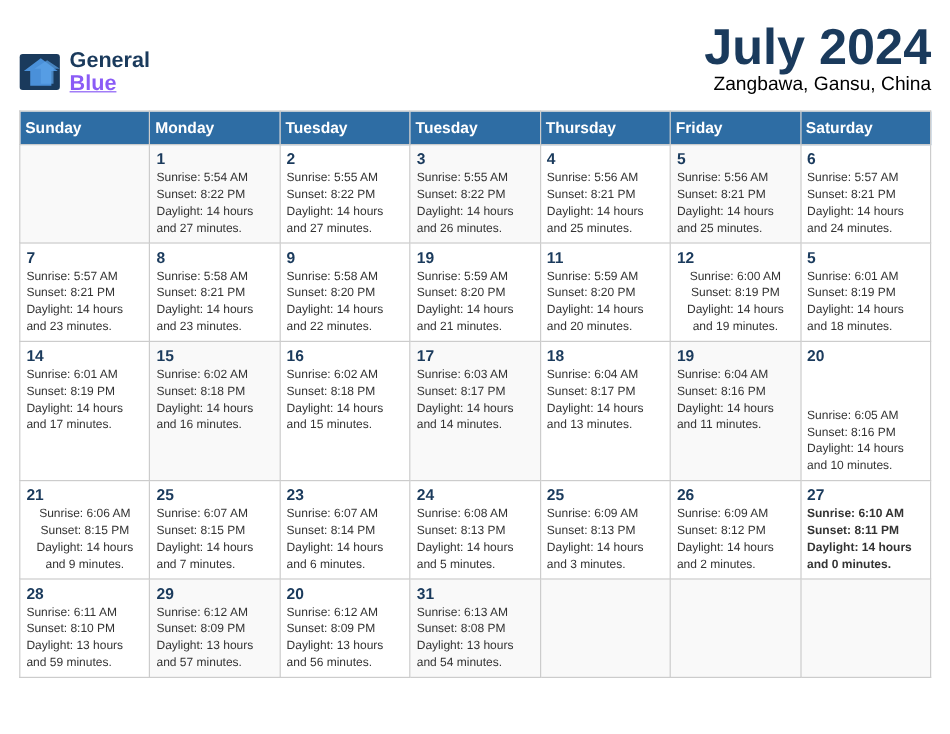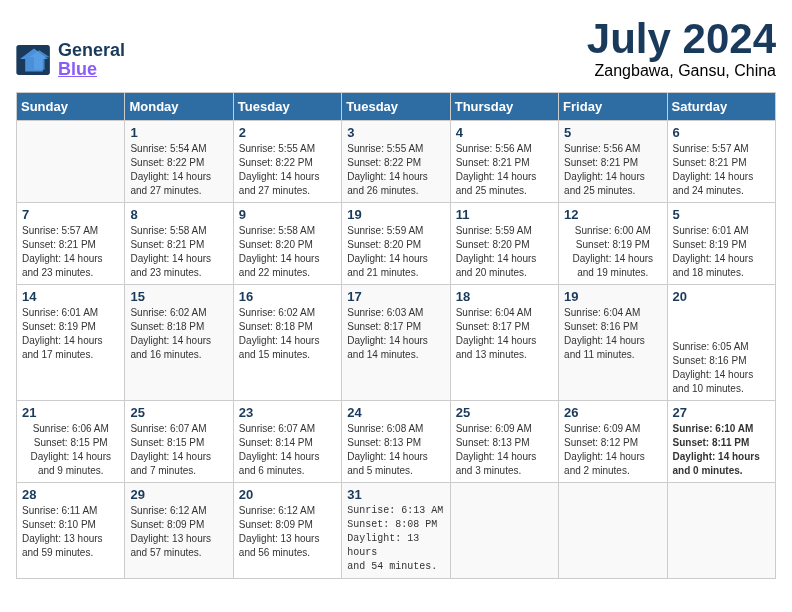--- a/index.html
+++ b/index.html
@@ -338,21 +338,21 @@
         </td>
         <td>
           <span class="day-number">20</span>
           <div class="day-info" style="white-space: pre-line;">Sunrise: 6:12 AM
 Sunset: 8:09 PM
 Daylight: 13 hours
 and 56 minutes.</div>
         </td>
         <td>
           <span class="day-number">31</span>
-          <div class="day-info" style="white-space: pre-line; font-family: Liberation Mono, monospace;">Sunrise: 6:13 AM
+          <div class="day-info" style="white-space: pre-line;">Sunrise: 6:13 AM
 Sunset: 8:08 PM
 Daylight: 13 hours
 and 54 minutes.</div>
         </td>
         <td class="empty-cell"></td>
         <td class="empty-cell"></td>
         <td class="empty-cell"></td>
       </tr>
     </tbody>
 </table>

